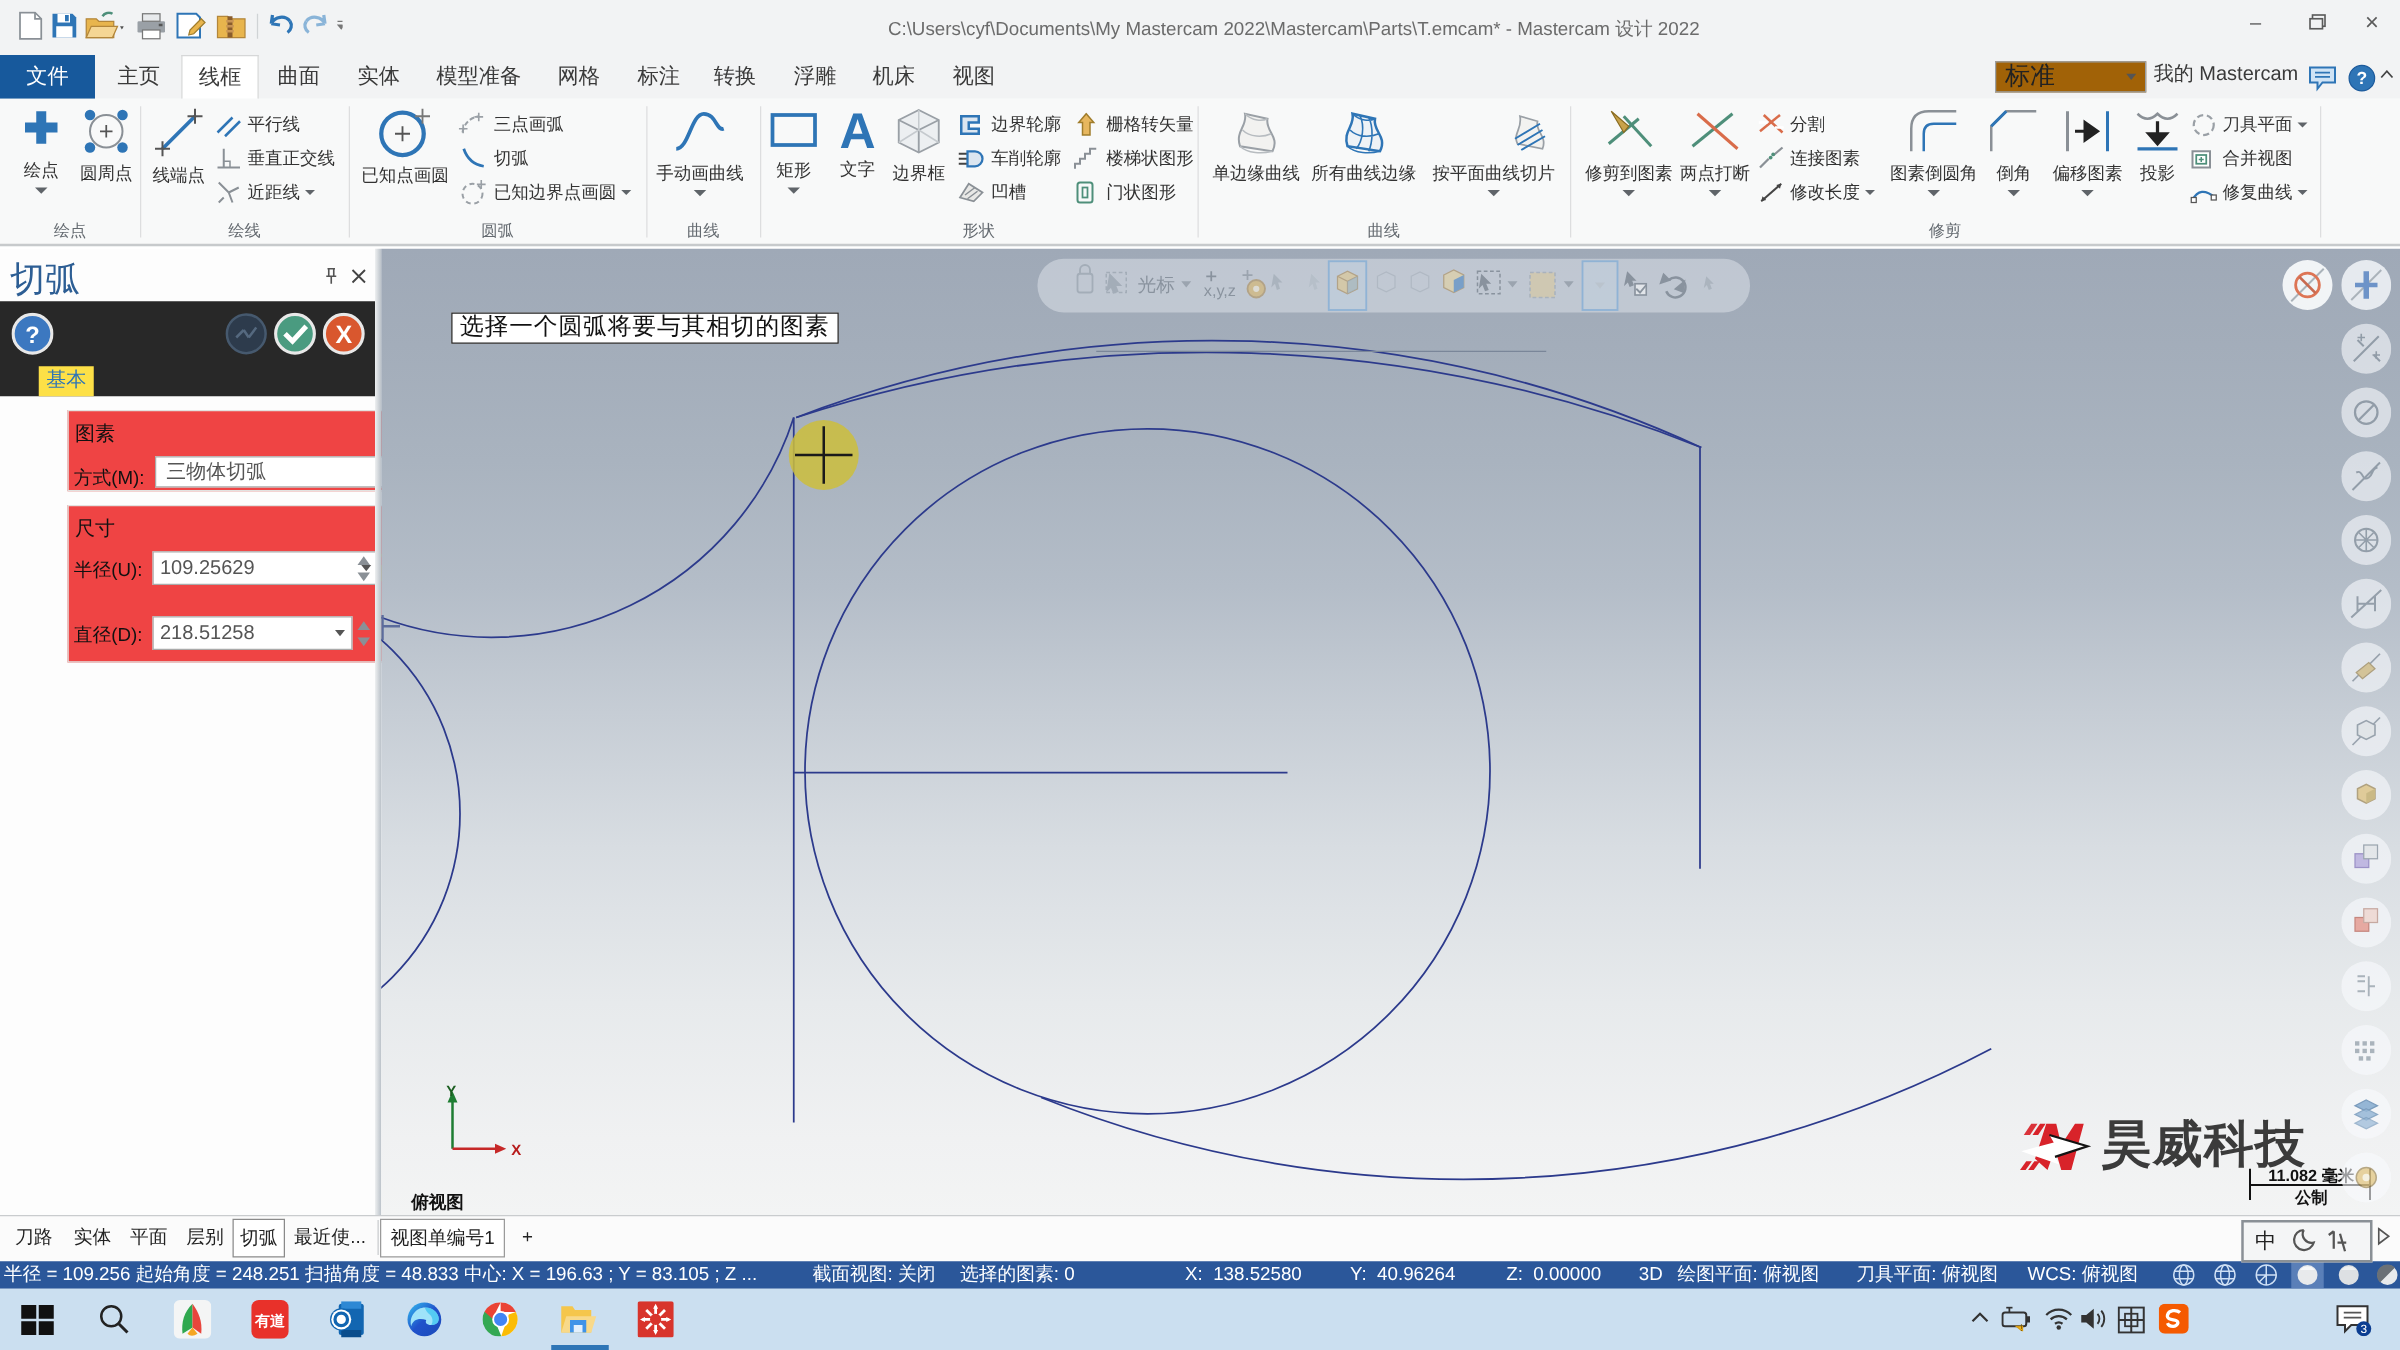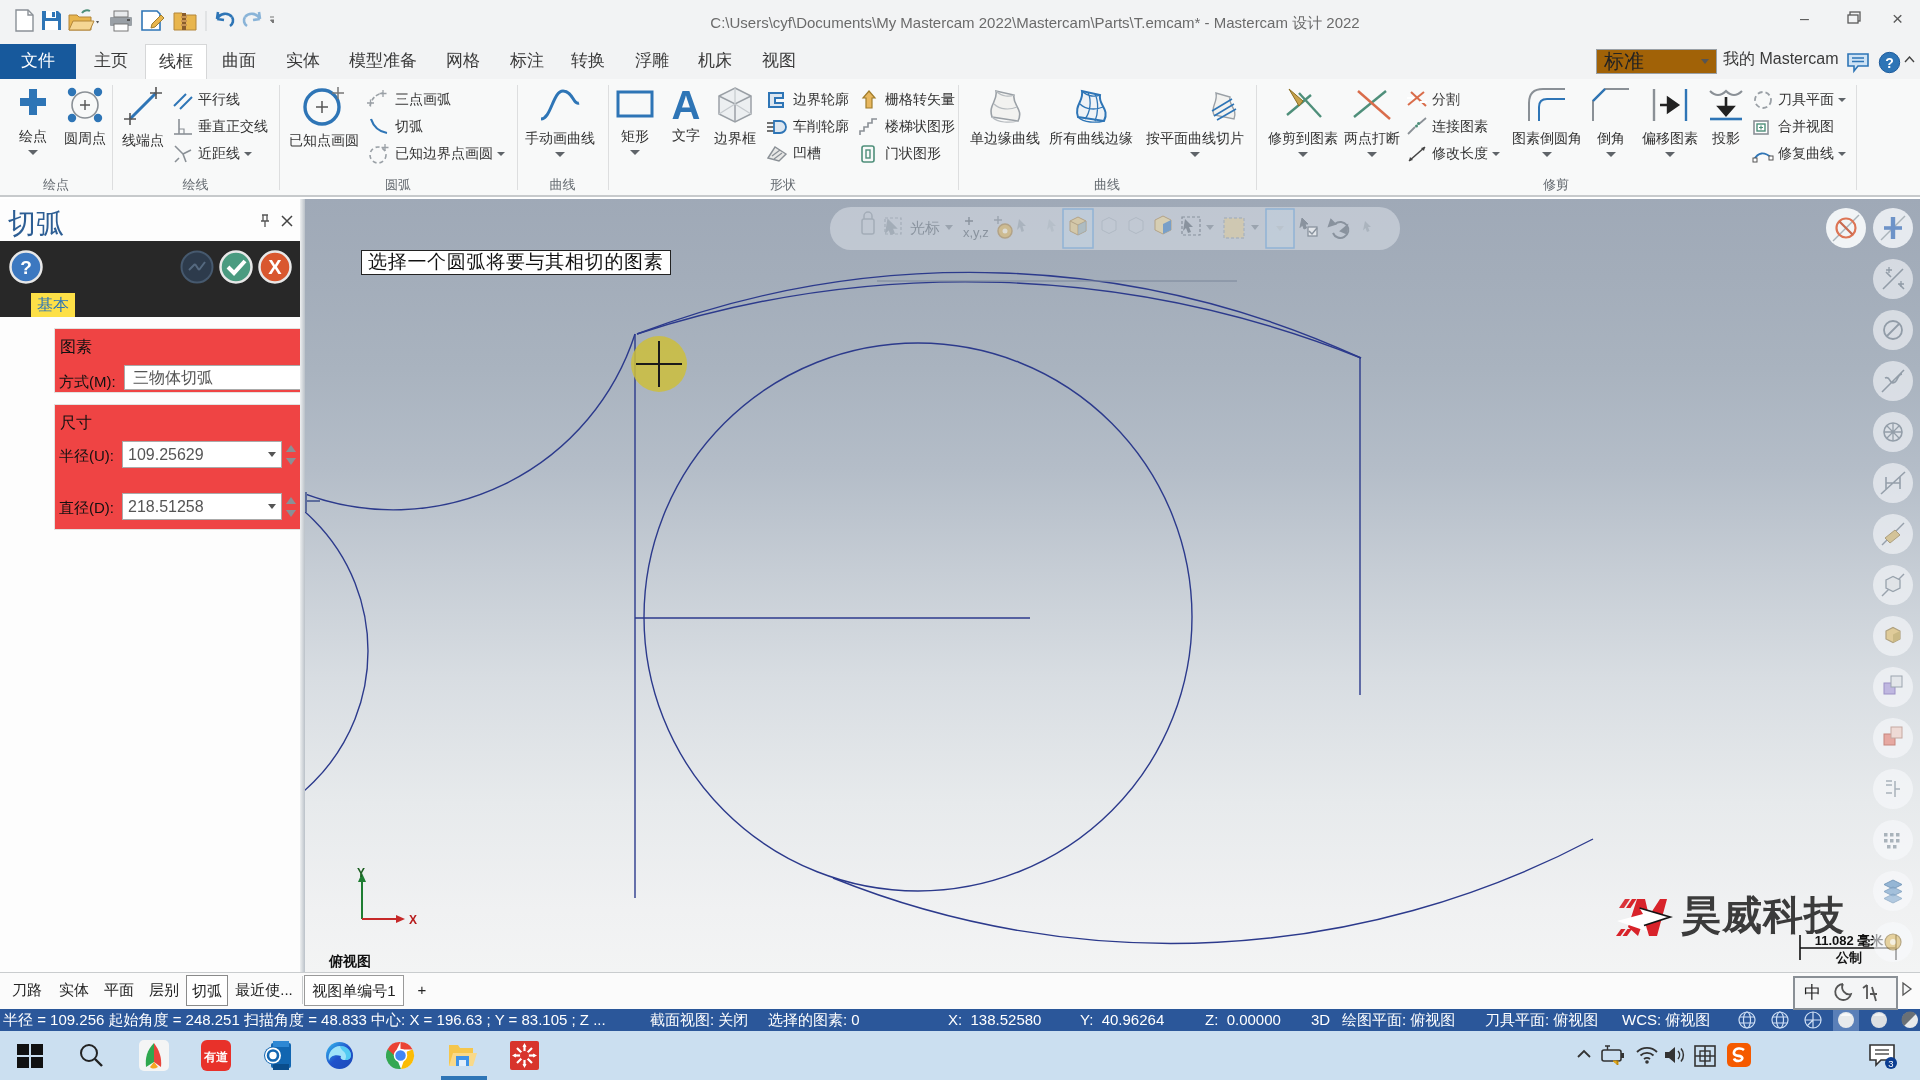--- a/index.html
+++ b/index.html
@@ -435,21 +435,21 @@
       <div class="flabel" style="left:4px;top:44px;">方式(M):</div>
       <div class="fbox" style="left:69px;top:36px;width:216px;height:25px;line-height:24px;padding-left:8px;">三物体切弧<span style="position:absolute;right:6px;top:8px;width:0;height:0;border-left:4px solid transparent;border-right:4px solid transparent;border-top:5px solid #666;"></span></div>
     </div>
 
     <div class="sect" style="top:205px;height:126px;">
       <div class="sect-h">尺寸</div>
       <div class="coll"><svg width="9" height="6" viewBox="0 0 9 6" style="margin-top:5px;">
             <path d="M1 5 L4.5 1 L8 5" fill="none" stroke="#444" stroke-width="1.3"></path>
           </svg></div>
       <div class="flabel" style="left:4px;top:42px;">半径(U):</div>
-      <div class="fbox" style="left:67px;top:36px;width:160px;height:27px;line-height:26px;padding-left:5px;">109.25629<span style="position:absolute;right:5px;top:10px;width:0;height:0;border-left:4px solid transparent;border-right:4px solid transparent;border-top:5px solid #555;"></span></div>
+      <div class="fbox" style="left:67px;top:36px;width:181px;height:27px;line-height:26px;padding-left:5px;">109.25629<span style="position:absolute;right:5px;top:10px;width:0;height:0;border-left:4px solid transparent;border-right:4px solid transparent;border-top:5px solid #555;"></span></div>
       <div class="spin abs" style="left:229px;top:36px;"></div>
       <div class="lock abs" style="left:245px;top:35px;"></div>
       <div class="flabel" style="left:4px;top:94px;">直径(D):</div>
       <div class="fbox" style="left:67px;top:88px;width:160px;height:27px;line-height:26px;padding-left:5px;">218.51258<span style="position:absolute;right:5px;top:10px;width:0;height:0;border-left:4px solid transparent;border-right:4px solid transparent;border-top:5px solid #555;"></span></div>
       <div class="spin abs" style="left:229px;top:88px;"></div>
       <div class="lock abs" style="left:245px;top:87px;"></div>
       <svg class="abs" style="left:258px;top:42px;" width="30" height="66" viewBox="0 0 30 66">
           <path d="M0 7 H28 V59 H0" fill="none" stroke="#9aa0a6" stroke-width="1.2"></path>
         </svg>
     </div>

